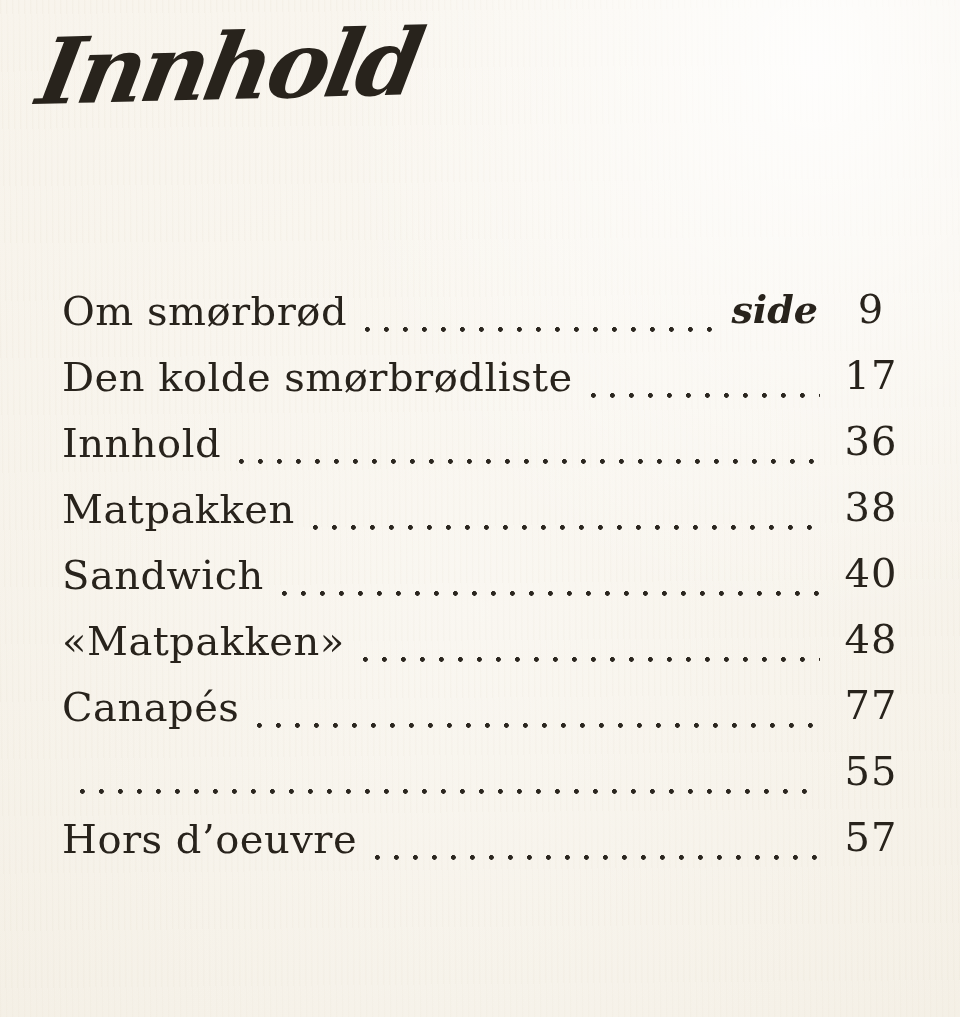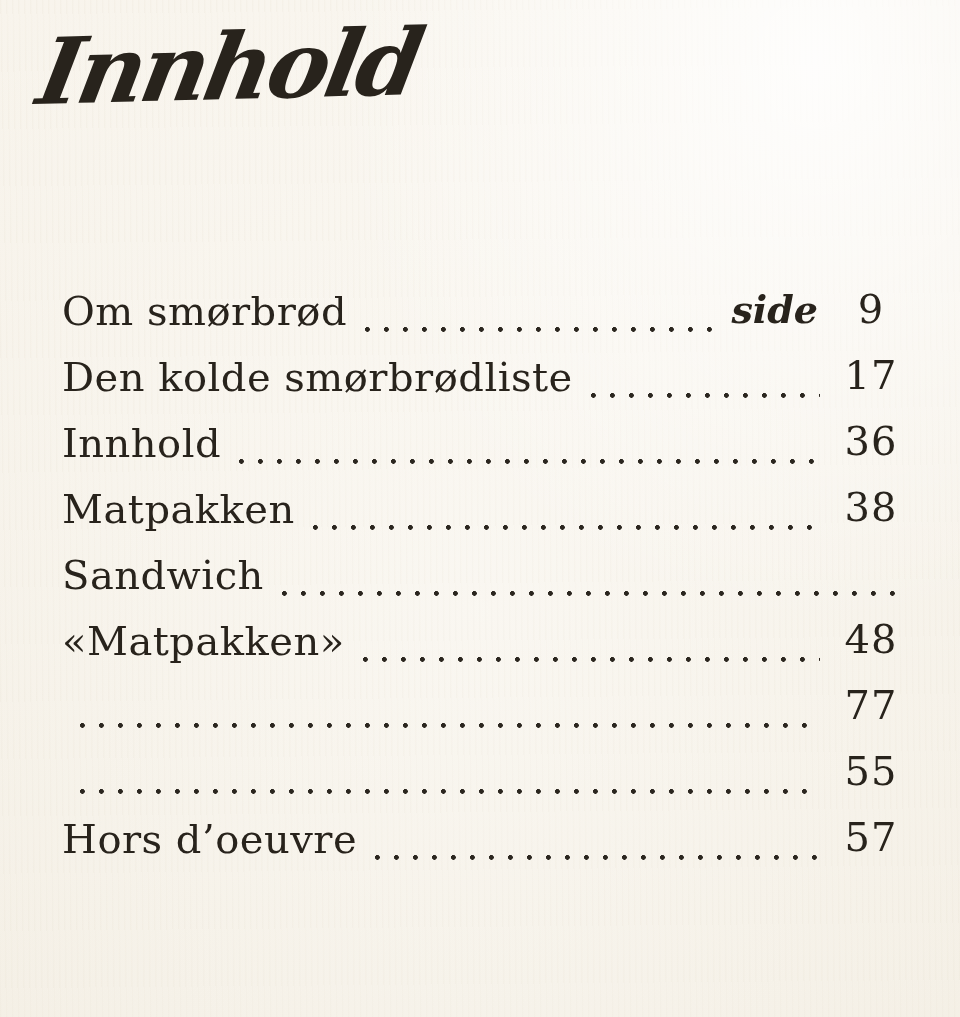--- a/index.html
+++ b/index.html
@@ -112,28 +112,30 @@
       <div class="toc-row">
       <span class="toc-label">Matpakken</span>
       <span class="leader"></span>
 
       <span class="page-num">38</span>
     </div>
       <div class="toc-row">
       <span class="toc-label">Sandwich</span>
       <span class="leader"></span>
 
+      <span class="page-num">40</span>
     </div>
       <div class="toc-row">
       <span class="toc-label">«Matpakken»</span>
       <span class="leader"></span>
 
       <span class="page-num">48</span>
     </div>
       <div class="toc-row">
+      <span class="toc-label">Canapés</span>
       <span class="leader"></span>
 
       <span class="page-num">77</span>
     </div>
       <div class="toc-row">
       <span class="leader"></span>
 
       <span class="page-num">55</span>
     </div>
       <div class="toc-row">

